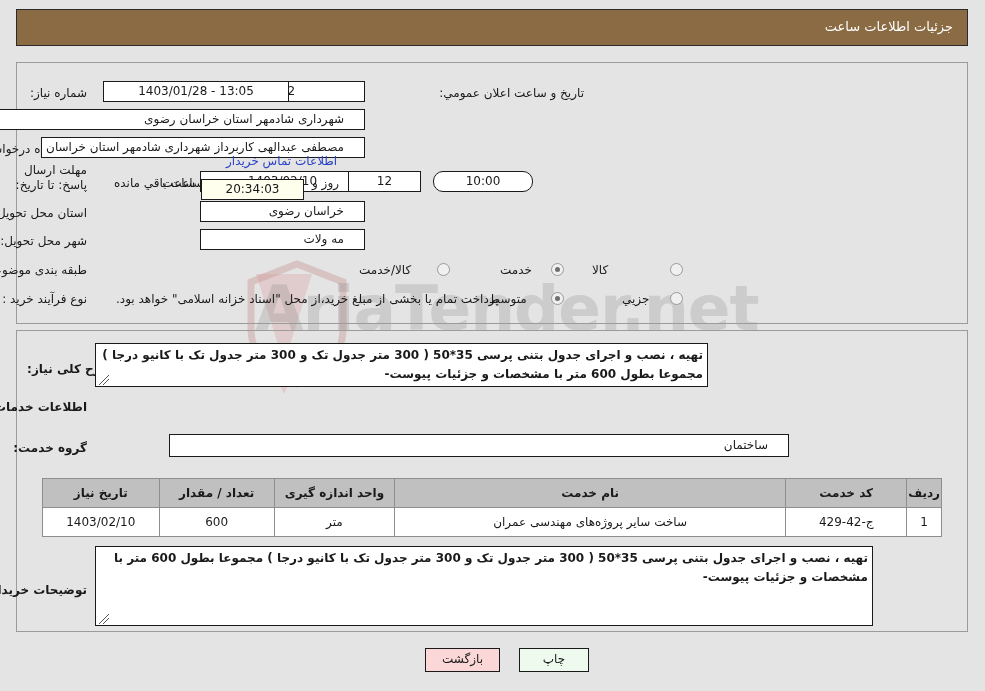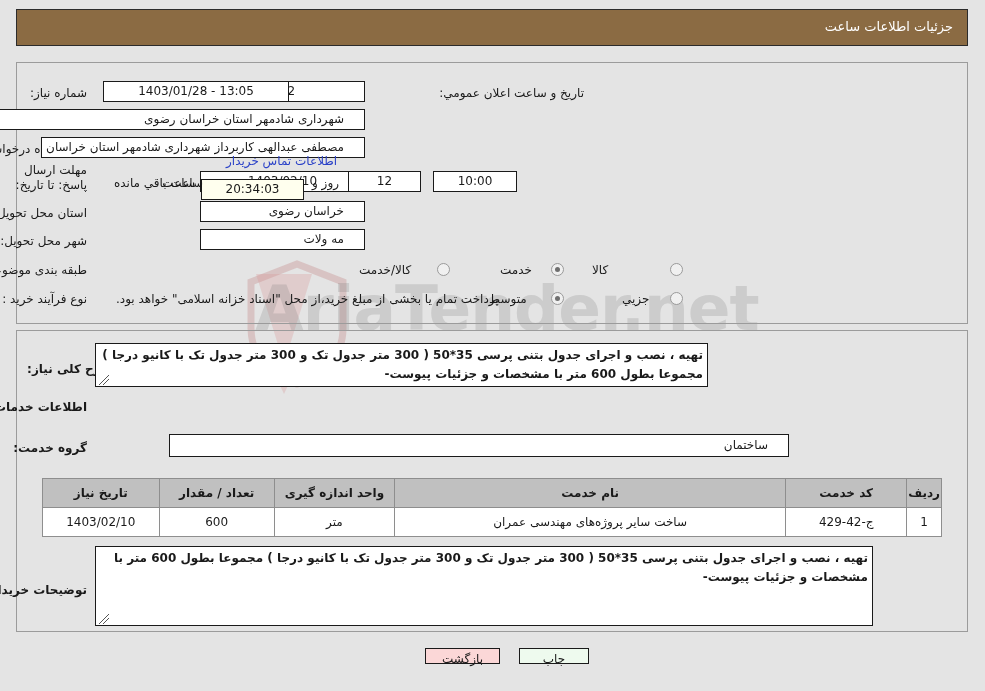--- a/index.html
+++ b/index.html
@@ -179,21 +179,21 @@
     height: 26px;
     text-align: center;
     color: #1a1a1a;
   }
 
   
   .btn {
     position: absolute;
     box-sizing: border-box;
     border: 1px solid #1a1a1a;
-    height: 16px;
+    height: 24px;
     line-height: 20px;
     text-align: center;
     font-size: 12px;
     z-index: 12;
     cursor: pointer;
   }
   #btn-print { left: 519px; top: 648px; width: 70px; background: #eefaee; }
   #btn-back  { left: 425px; top: 648px; width: 75px; background: #fbd7d7; }
 </style>
 </head>
@@ -225,21 +225,21 @@
 <span class="lbl" style="right:898px; top:114px;">نام دستگاه خریدار:</span>
 <div class="fld right" style="right:620px; top:109px; width:389px;">شهرداری شادمهر استان خراسان رضوی</div>
 
 <span class="lbl" style="right:898px; top:142px;">ایجاد کننده درخواست:</span>
 <div class="fld right" style="right:620px; top:137px; width:324px;">مصطفی عبدالهی کاربرداز شهرداری شادمهر استان خراسان رضوی</div>
 <a class="lbl link" style="right:952px; top:142px; right:auto; left:226px; text-decoration:none;" href="#">اطلاعات تماس خریدار</a>
 
 <span class="lbl" style="right:898px; top:163px; width:72px; white-space:normal; line-height:15px;">مهلت ارسال پاسخ: تا تاریخ:</span>
 <div class="fld center" style="right:620px; top:171px; width:165px;">1403/02/10</div>
 <span class="lbl" style="right:790px; top:176px;">ساعت</span>
-<div class="fld center" style="right:552px; top:171px; width:84px; right:auto; left:433px;">10:00</div>
+<div class="fld center" style="right:552px; top:171px; width:100px; right:auto; left:433px;border-radius:10px;">10:00</div>
 <div class="fld center" style="left:348px; top:171px; width:73px;">12</div>
 <span class="lbl" style="left:312px; top:176px;">روز و</span>
 <div class="fld center ivory" style="left:201px; top:179px; width:103px;">20:34:03</div>
 <span class="lbl" style="left:114px; top:176px;">ساعت باقي مانده</span>
 
 <span class="lbl" style="right:898px; top:206px;">استان محل تحویل:</span>
 <div class="fld right" style="right:620px; top:201px; width:165px;">خراسان رضوی</div>
 
 <span class="lbl" style="right:898px; top:234px;">شهر محل تحویل:</span>
 <div class="fld right" style="right:620px; top:229px; width:165px;">مه ولات</div>

